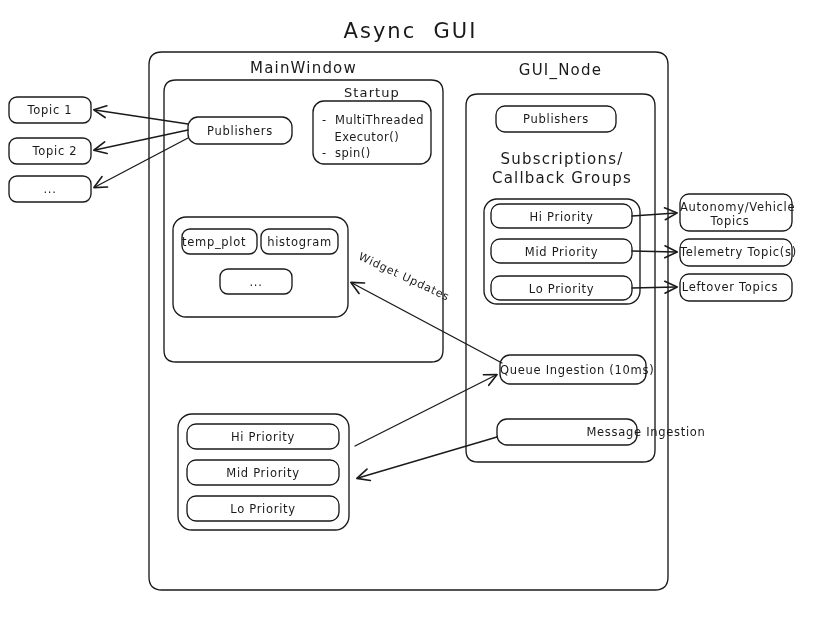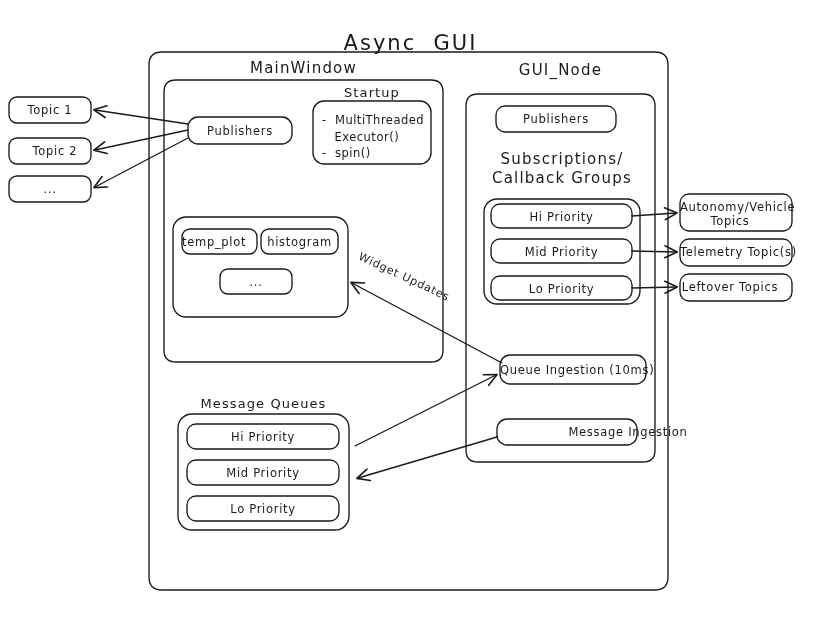--- a/index.html
+++ b/index.html
@@ -27,21 +27,20 @@
     font-family: "DejaVu Sans", sans-serif;
     letter-spacing: 0.6px;
     white-space: pre;
     text-align: center;
     line-height: 1.25;
     pointer-events: none;
   }
   .title {
     font-size: 21px;
     letter-spacing: 2px;
-    margin-top: 12px;
   }
   .group-title {
     font-size: 13px;
     letter-spacing: 1.1px;
   }
   .big-group-title {
     font-size: 15px;
     letter-spacing: 1.2px;
   }
   .box-text {
@@ -139,36 +138,35 @@
 
   <div class="label group-title" style="left:313px;top:85px;width:118px;">Startup</div>
   <div class="label list-text" style="left:322px;top:112px;width:110px;">-  MultiThreaded
    Executor()
 -  spin()</div>
 
   <div class="label box-text" style="left:182px;top:235px;width:55px;">temp_plot</div>
   <div class="label box-text" style="left:261px;top:235px;width:77px;">histogram</div>
   <div class="label box-text" style="left:220px;top:275px;width:72px;">...</div>
 
-  <div class="label group-title" style="left:178px;top:396px;width:171px;">Message Queues</div>
   <div class="label box-text" style="left:187px;top:430px;width:152px;">Hi Priority</div>
   <div class="label box-text" style="left:187px;top:466px;width:152px;">Mid Priority</div>
   <div class="label box-text" style="left:187px;top:502px;width:152px;">Lo Priority</div>
 
   <div class="label big-group-title" style="left:466px;top:61px;width:189px;">GUI_Node</div>
   <div class="label box-text" style="left:496px;top:112px;width:120px;">Publishers</div>
 
   <div class="label big-group-title" style="left:481px;top:150px;width:162px;">Subscriptions/
 Callback Groups</div>
   <div class="label box-text" style="left:491px;top:210px;width:141px;">Hi Priority</div>
   <div class="label box-text" style="left:491px;top:245px;width:141px;">Mid Priority</div>
   <div class="label box-text" style="left:491px;top:282px;width:141px;">Lo Priority</div>
 
   <div class="label box-text" style="left:500px;top:363px;width:135px;">Queue Ingestion (10ms)</div>
-  <div class="label box-text" style="left:500px;top:425px;width:160px;padding-left:48px;">Message Ingestion</div>
+  <div class="label box-text" style="left:518px;top:425px;width:160px;padding-left:48px;">Message Ingestion</div>
 
   <div class="label box-text" style="left:680px;top:200px;width:100px;">Autonomy/Vehicle
 Topics</div>
   <div class="label box-text" style="left:680px;top:245px;width:112px;">Telemetry Topic(s)</div>
   <div class="label box-text" style="left:680px;top:280px;width:100px;">Leftover Topics</div>
 
   <div class="label edge-label" style="left:362px;top:250px;width:120px;text-align:left;transform:rotate(25deg);">Widget Updates</div>
 
 </div>
 

